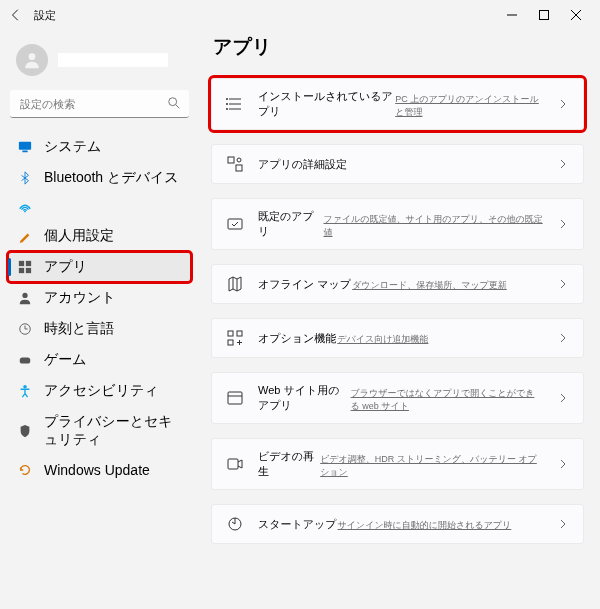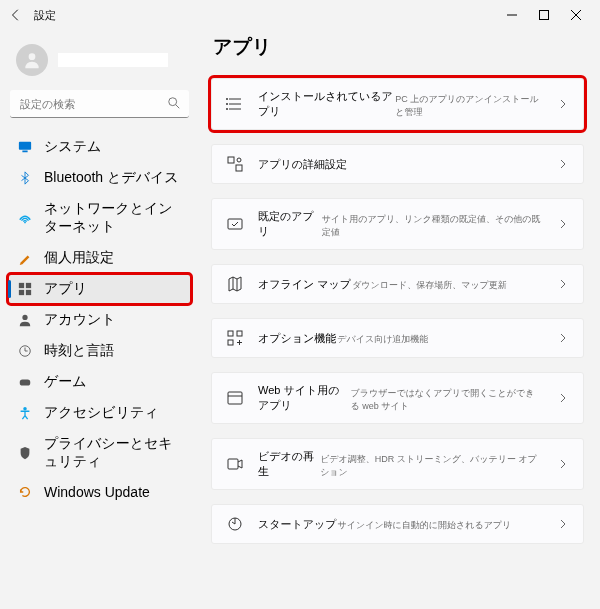--- a/index.html
+++ b/index.html
@@ -30,21 +30,21 @@
     .highlight-red { outline: 3px solid #e00000; outline-offset: -1px; }
     
     .content { flex: 1; padding: 4px 16px 0 16px; }
     .page-title { font-size: 19px; font-weight: 600; margin-bottom: 18px; padding-left: 2px; }
     .cards { display: flex; flex-direction: column; gap: 3px; }
     .card { background: #fbfbfd; border: 1px solid #eaeaea; border-radius: 3px; padding: 10px 14px; display: flex; align-items: center; gap: 14px; cursor: pointer; }
     .card.highlighted { outline: 3px solid #e00000; outline-offset: 0; }
     .card-icon { width: 18px; height: 18px; display: flex; align-items: center; justify-content: center; flex-shrink: 0; }
     .card-text { flex: 1; display: flex; flex-direction: row; gap: 1px; align-items: flex-end; }
     .card-title { font-size: 11px; color: #000; }
-    .card-sub { font-size: 9px; color: #6e6e6e; }
+    .card-sub { font-size: 9px; color: #6e6e6e; text-decoration: underline; }
     .chevron { width: 12px; height: 12px; display: flex; align-items: center; justify-content: center; color: #666; }
     .gap { height: 8px; }
     
     svg { display: block; }
   </style>
 </head>
 <body>
 
 <div class="titlebar">
   <div class="titlebar-left">
@@ -115,21 +115,20 @@
           </span>
         <span>Bluetooth とデバイス</span>
       </div>
       <div class="nav-item">
         <span class="nav-icon">
             <svg width="14" height="14" viewBox="0 0 16 16">
               <path d="M2 10 Q8 2 14 10 M4 11 Q8 6 12 11 M6 12 Q8 10 10 12" stroke="#0ea5e9" fill="none" stroke-width="1.5"></path>
               <circle cx="8" cy="13" r="1" fill="#0ea5e9"></circle>
             </svg>
           </span>
-        <span>ネットワークとインターネット</span>
       </div>
       <div class="nav-item">
         <span class="nav-icon">
             <svg width="14" height="14" viewBox="0 0 16 16">
               <path d="M3 13 L11 5 L13 7 L5 15 L2 16 Z" fill="#d97706"></path>
             </svg>
           </span>
         <span>個人用設定</span>
       </div>
       <div class="nav-item active highlight-red">
@@ -244,21 +243,21 @@
       <div class="gap"></div>
       <div class="card">
         <span class="card-icon">
             <svg width="18" height="18" viewBox="0 0 18 18">
               <rect x="2" y="4" width="14" height="10" rx="1" stroke="#333" fill="none"></rect>
               <path d="M6 9 L8 11 L12 7" stroke="#333" fill="none"></path>
             </svg>
           </span>
         <div class="card-text">
           <span class="card-title">既定のアプリ</span>
-          <span class="card-sub">サイト用のアプリ、リンク種類の既定値、その他の既定値</span>
+          <span class="card-sub">ファイルの既定値、サイト用のアプリ、その他の既定値</span>
         </div>
         <span class="chevron">
             <svg width="10" height="10" viewBox="0 0 10 10">
               <path d="M3 1 L7 5 L3 9" stroke="#666" fill="none"></path>
             </svg>
           </span>
       </div>
       <div class="gap"></div>
       <div class="card">
         <span class="card-icon">

